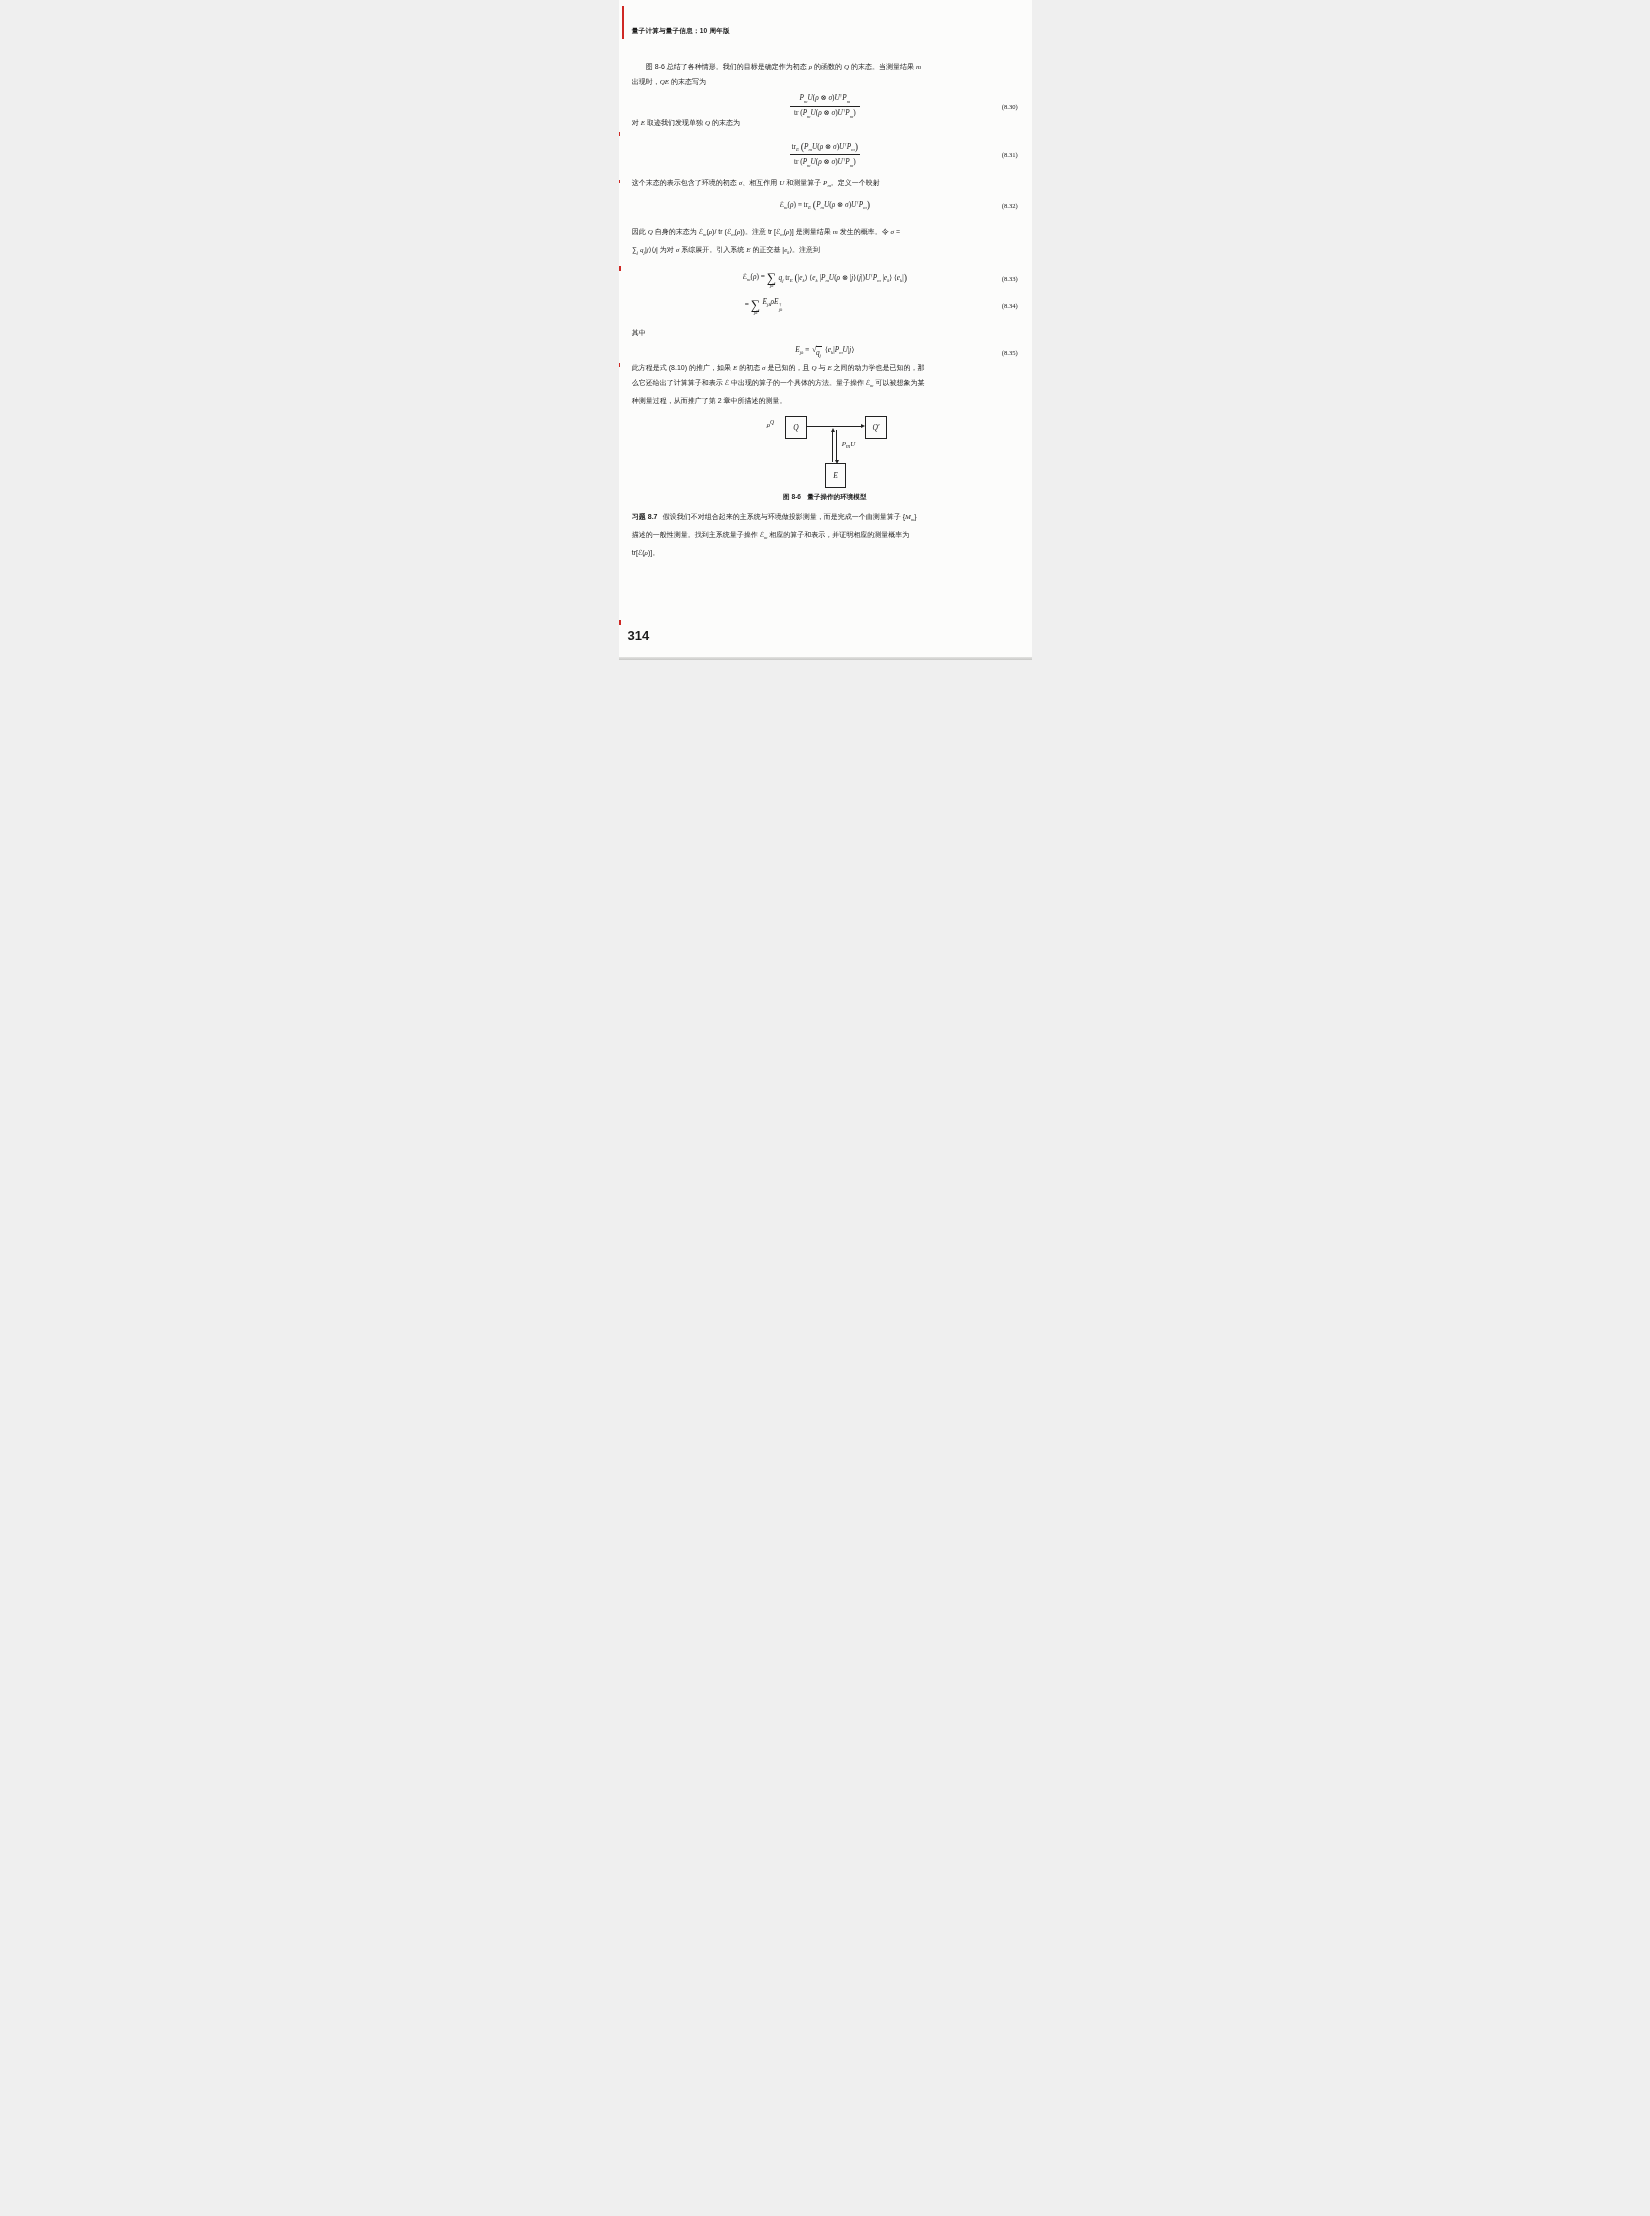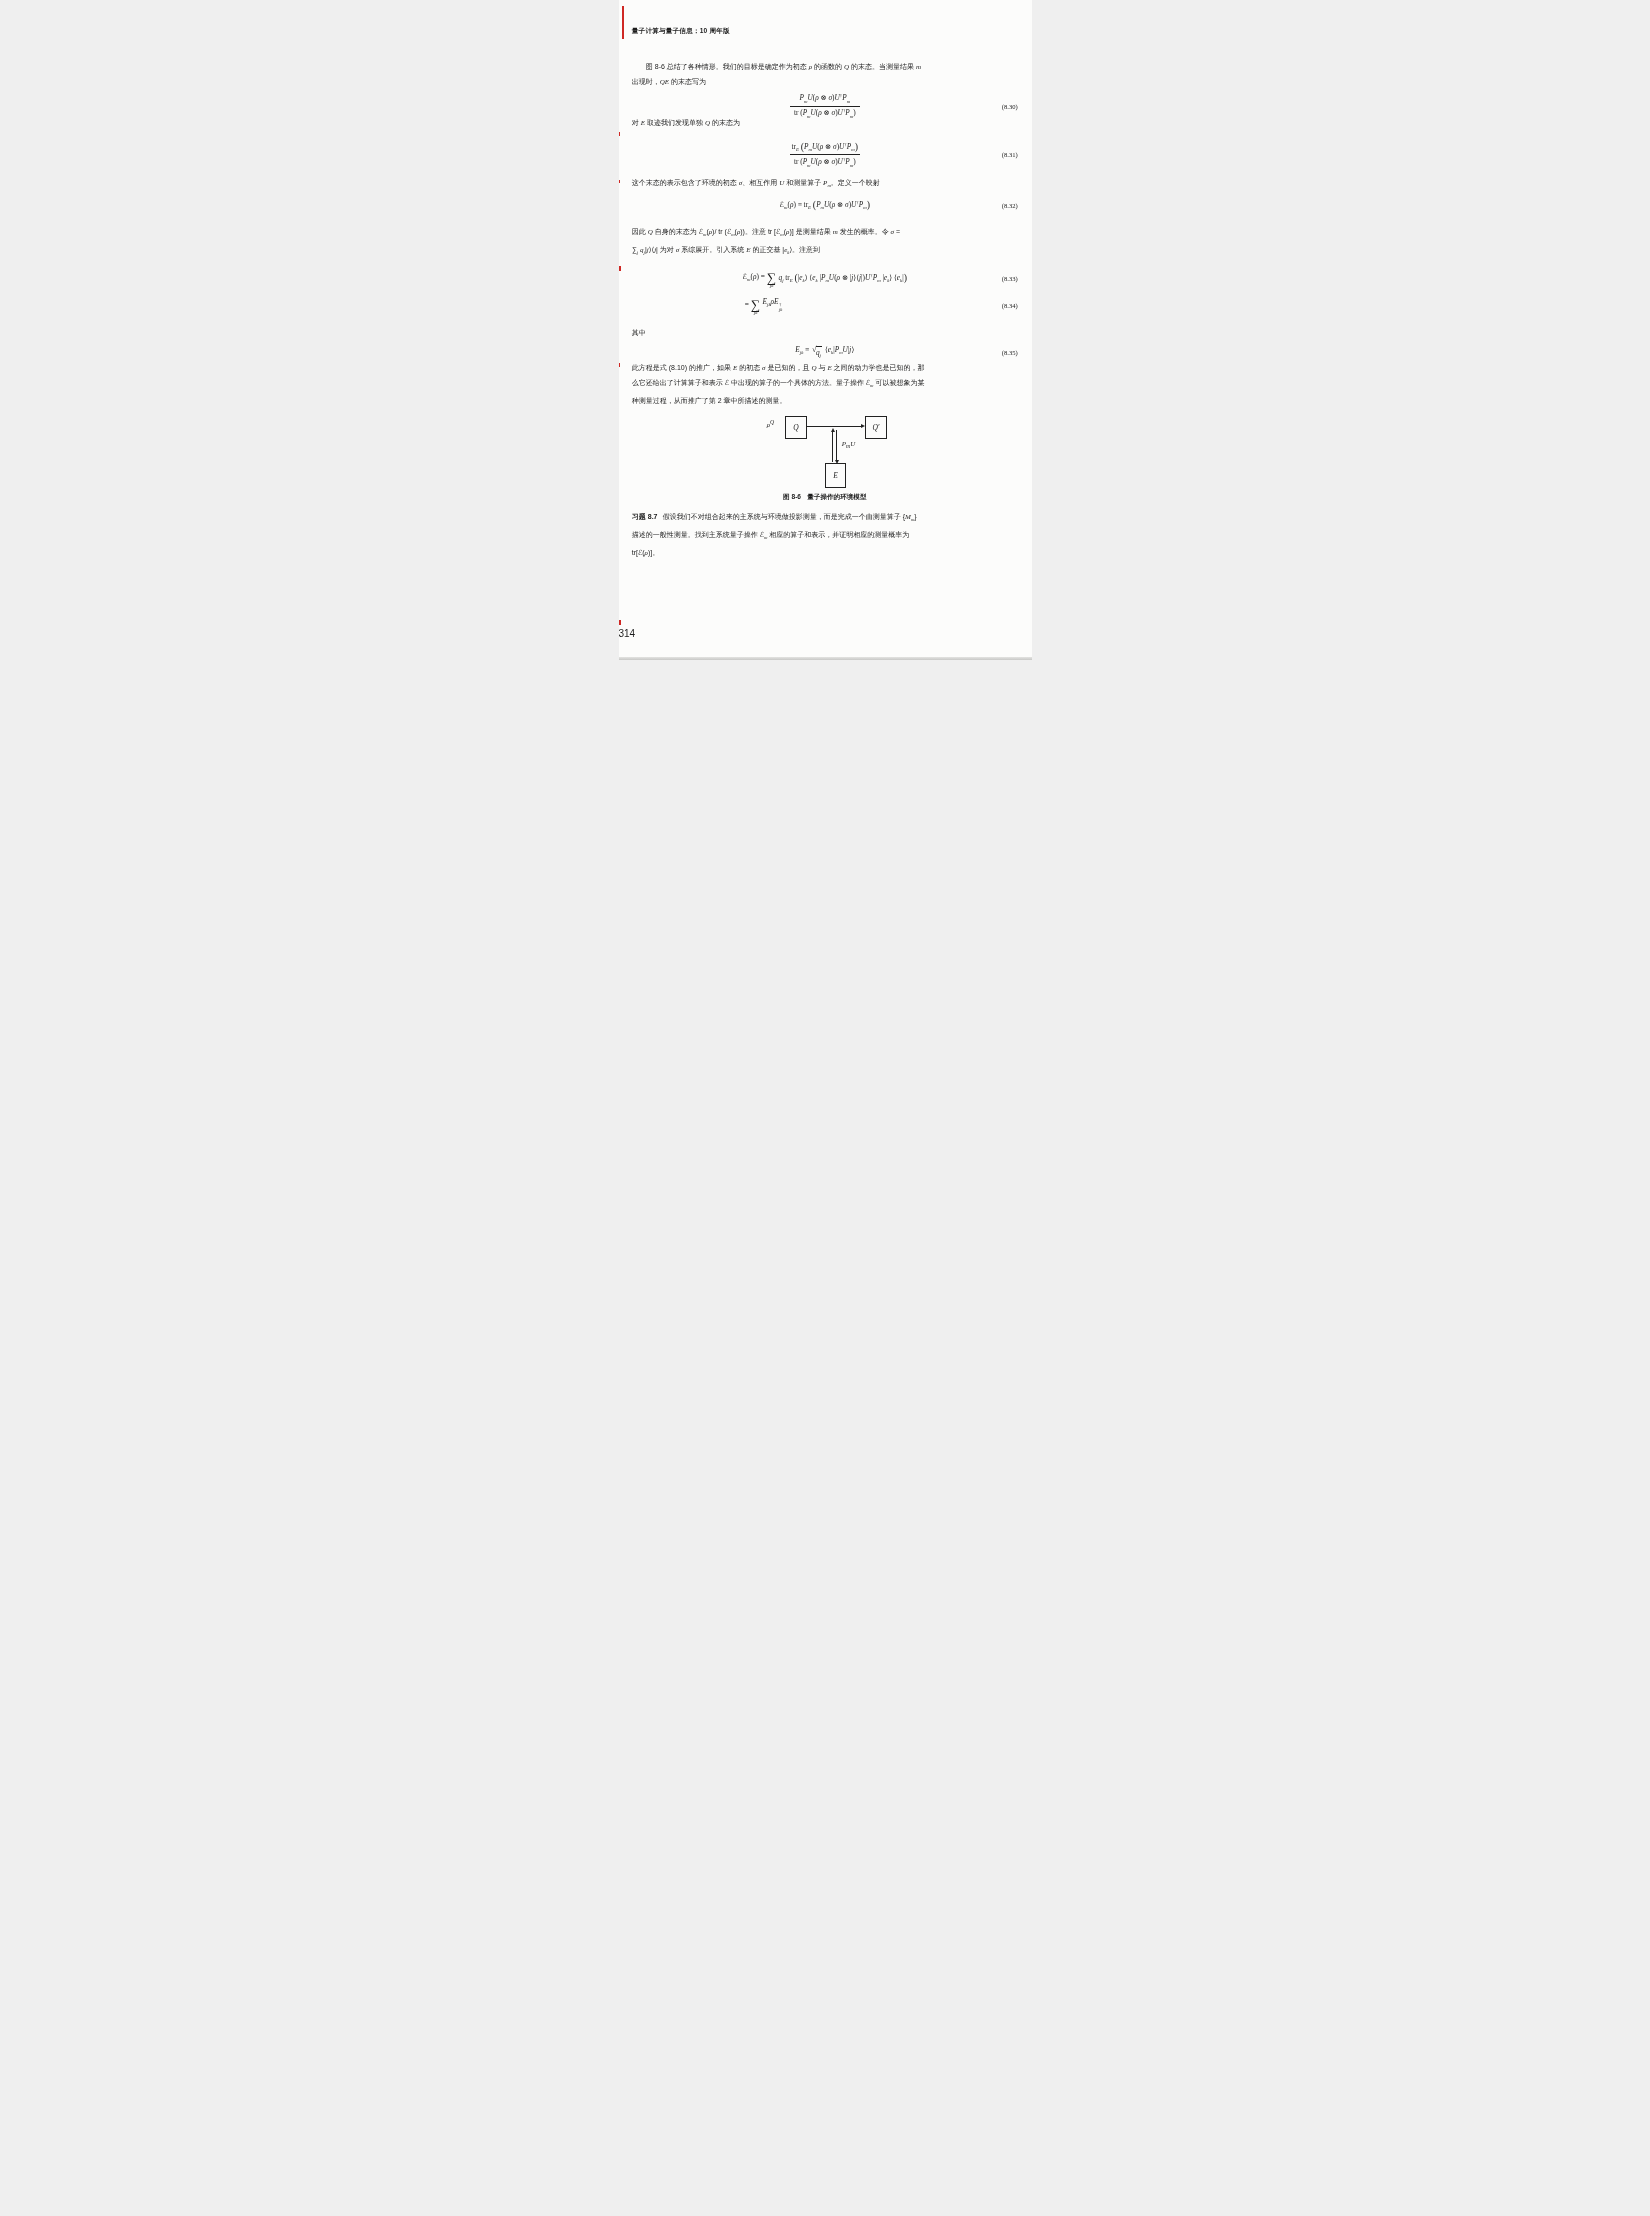--- a/index.html
+++ b/index.html
@@ -43,21 +43,21 @@
   .hline{position:absolute;background:#222;height:0.8px;}
   .vline{position:absolute;background:#222;width:0.7px;}
   .ah{position:absolute;width:0;height:0;}
   .ah-right{border-top:2px solid transparent;border-bottom:2px solid transparent;border-left:4px solid #222;}
   .ah-up{border-left:2px solid transparent;border-right:2px solid transparent;border-bottom:4px solid #222;}
   .ah-down{border-left:2px solid transparent;border-right:2px solid transparent;border-top:4px solid #222;}
   .fcap{position:absolute;top:81px;width:100%;text-align:center;font-size:6.6px;font-weight:bold;}
   .fcap .cap-t{margin-left:6.2px;}
   
   .ex-label{font-weight:bold;margin-right:5.3px;}
-  .pagenum{position:absolute;left:0;top:628px;font-size:10px;font-weight:normal;}
+  .pagenum{position:absolute;left:9px;top:628px;font-size:13px;font-weight:bold;}
   
   .redmark{position:absolute;background:#cf2824;}
   .edge-bottom{position:absolute;left:0;bottom:0;width:100%;height:3.1px;
                background:linear-gradient(to bottom,#e3e3e1,#c8c8c6);}
 </style>
 </head>
 <body>
 
 <div class="page">
 

